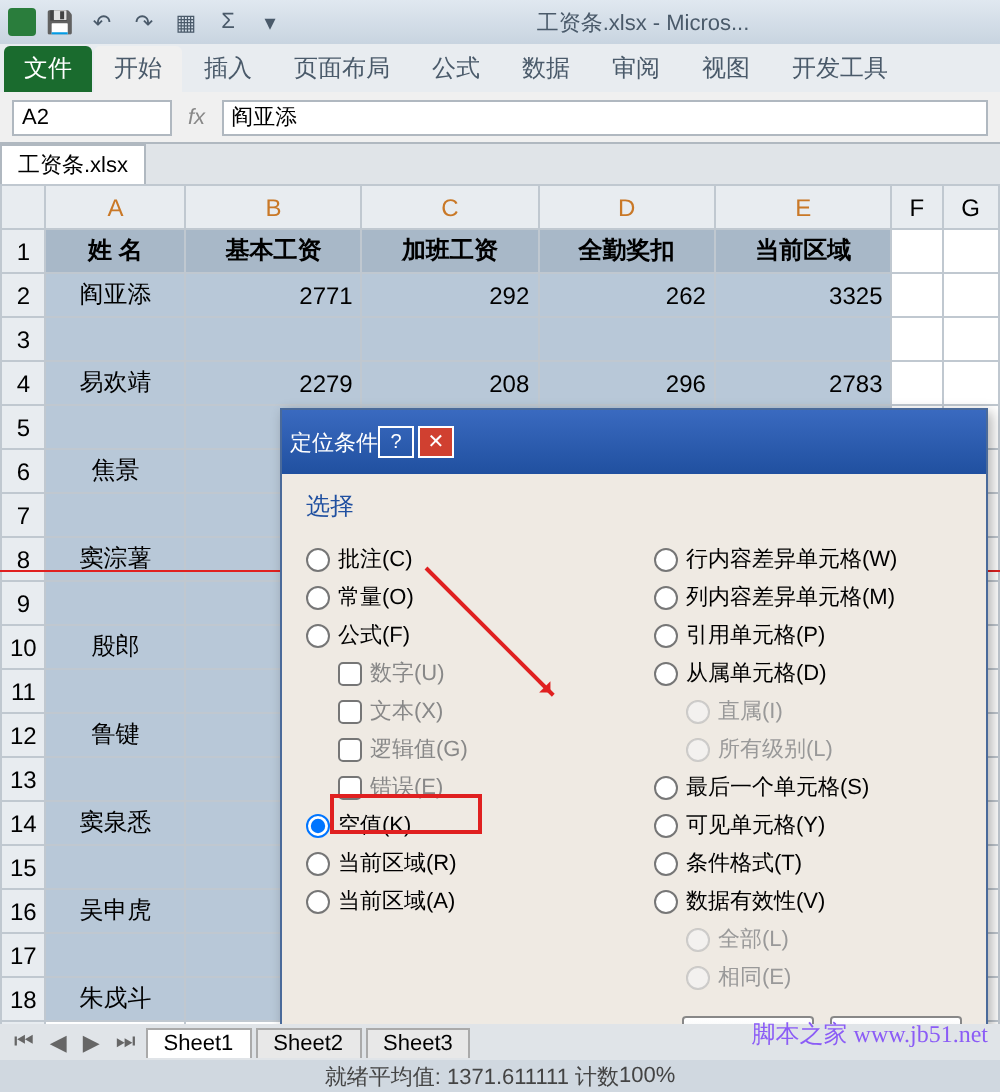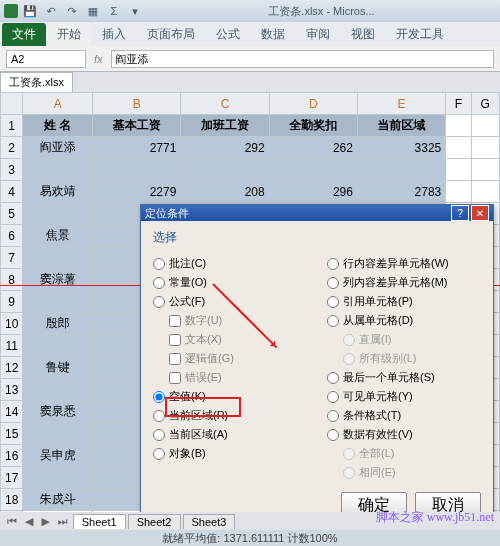--- a/index.html
+++ b/index.html
@@ -21,21 +21,21 @@
 .grid{position:relative;background:#fff}
 .grid table{border-collapse:collapse;width:100%}
 .grid th,.grid td{border:1px solid #c0c8d0;height:22px;padding:0 4px;font-size:12px;text-align:center}
 .grid th{background:#e8ecf0;font-weight:normal}
 .rownum{width:20px;background:#e8ecf0!important;text-align:center;font-size:11px}
 .sel{background:#b8c8d8!important}
 .hdr-row td.sel{background:#a8b8c8!important;font-weight:bold}
 .rt{text-align:right!important}
 .chr{color:#c97827;background:#e8ecf0}
 .dialog{position:absolute;left:140px;top:204px;width:354px;border:1px solid #4a6a9a;background:#efeae3;box-shadow:2px 2px 6px rgba(0,0,0,.3)}
-.dlg-title{height:16px;background:linear-gradient(#3a6ac0,#2050a0);color:#fff;display:flex;align-items:center;justify-content:space-between;padding:0 4px;font-size:12px}
+.dlg-title{height:32px;background:linear-gradient(#3a6ac0,#2050a0);color:#fff;display:flex;align-items:center;justify-content:flex-start;padding:0 4px;font-size:12px}
 .dlg-x{display:flex;gap:2px}
 .dlg-x span{width:18px;height:16px;border:1px solid #fff;display:flex;align-items:center;justify-content:center;font-size:10px}
 .dlg-x .close{background:#d04030}
 .dlg-body{padding:8px 12px 10px}
 .dlg-section{color:#2050a0;font-size:12px;margin-bottom:6px}
 .dlg-cols{display:flex;gap:20px}
 .col{flex:1}
 .opt{display:flex;align-items:center;gap:4px;margin:4px 0;font-size:11px}
 .opt input{width:12px;height:12px}
 .opt.sub{margin-left:16px;color:#888}
@@ -353,24 +353,20 @@
             <span>空值(K)</span>
           </div>
           <div class="opt">
             <input type="radio" style="">
             <span>当前区域(R)</span>
           </div>
           <div class="opt">
             <input type="radio" style="">
             <span>当前区域(A)</span>
           </div>
-          <div class="opt">
-            <input type="radio" style="">
-            <span>对象(B)</span>
-          </div>
         </div>
       <div class="col" id="rightcol">
           <div class="opt">
             <input type="radio" style="">
             <span>行内容差异单元格(W)</span>
           </div>
           <div class="opt">
             <input type="radio" style="">
             <span>列内容差异单元格(M)</span>
           </div>

